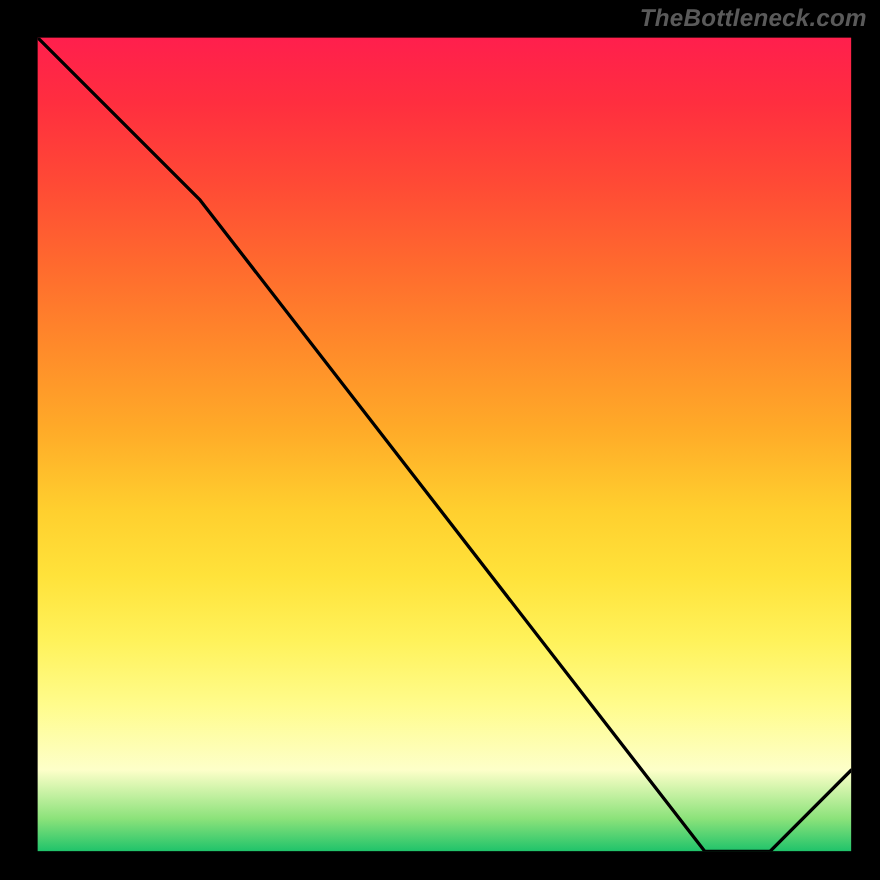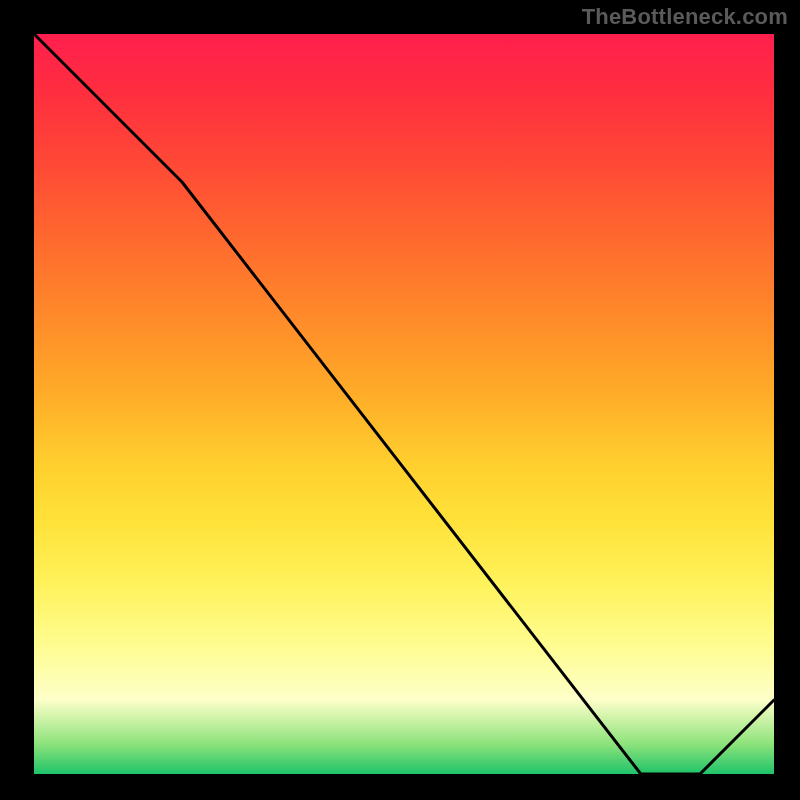--- a/index.html
+++ b/index.html
@@ -19,20 +19,21 @@
   }
   .watermark {
     position: absolute;
     top: 4px;
     right: 12px;
     color: #5a5a5a;
     font-size: 22px;
     font-weight: 600;
     letter-spacing: 0.2px;
     user-select: none;
+    font-style: italic;
   }
   .plot {
     position: absolute;
     left: 30px;
     top: 30px;
     width: 740px;
     height: 740px;
     background: linear-gradient(
       to bottom,
       #ff1f4d 0%,

